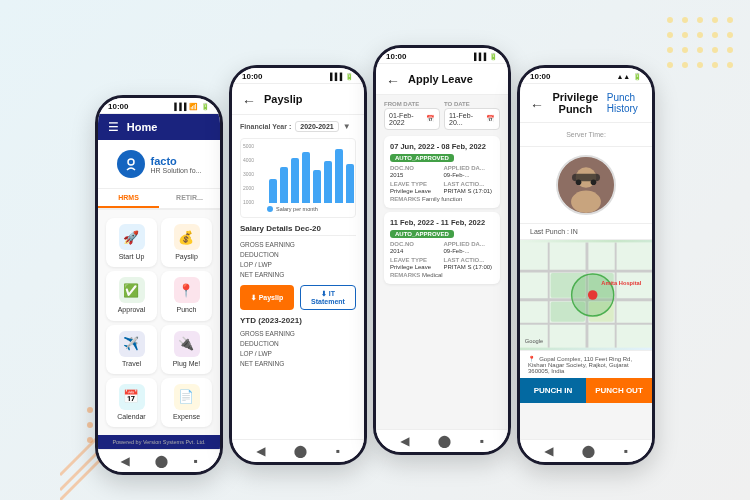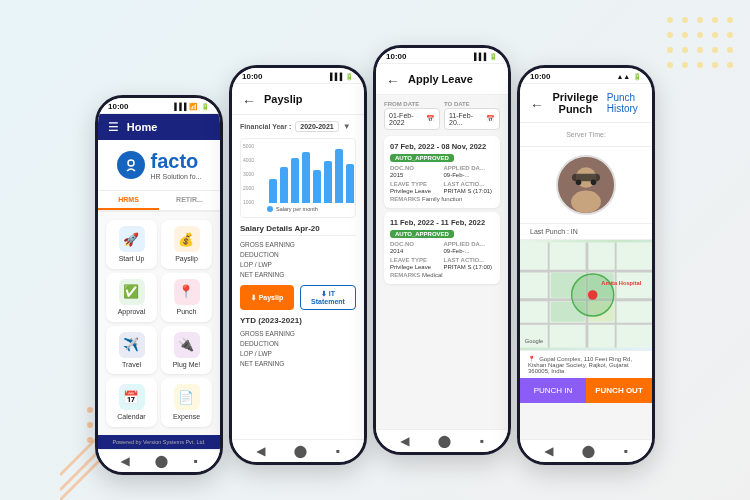--- a/index.html
+++ b/index.html
@@ -100,21 +100,21 @@
     }
     .logo-circle {
       width: 28px; height: 28px;
       border-radius: 50%;
       background: #1565c0;
       display: flex; align-items: center; justify-content: center;
       color: #fff; font-size: 14px; font-weight: bold;
       margin-right: 6px;
       flex-shrink: 0;
     }
-    .logo-text { font-size: 20px; font-weight: 800; color: #1565c0; }
+    .logo-text { font-size: 11px; font-weight: 800; color: #1565c0; }
     .logo-sub { font-size: 7px; color: #555; }
 
     .phone1-tabs {
       display: flex;
       border-bottom: 2px solid #eee;
       background: #fff;
     }
     .phone1-tab {
       flex: 1;
       text-align: center;
@@ -387,24 +387,24 @@
     .location-icon { color: #e53935; margin-right: 2px; }
 
     .punch-buttons {
       display: flex;
       gap: 0;
       margin: 0;
     }
     .btn-punch-in {
       flex: 1;
       padding: 8px;
-      background: #8b5cf6;
+      background: #0369a1;
       color: #fff;
       font-size: 8px;
-      font-weight: 400;
+      font-weight: 700;
       border: none;
       cursor: pointer;
     }
     .btn-punch-out {
       flex: 1;
       padding: 8px;
       background: #ff6f00;
       color: #fff;
       font-size: 8px;
       font-weight: 700;
@@ -581,21 +581,21 @@
           <div class="chart-bar" style="height:70%;"></div>
           <div class="chart-bar" style="height:90%;"></div>
           <div class="chart-bar" style="height:65%;"></div>
 
         </div>
         <div class="chart-legend" style="margin-left:22px;margin-top:3px;">
           <div class="legend-dot"></div>
           <span class="legend-text">Salary per month</span>
         </div>
       </div>
-      <div class="salary-section-title">Salary Details Apr-20</div>
+      <div class="salary-section-title">Salary Details Dec-20</div>
       <div class="salary-row">
         <span>GROSS EARNING</span>
       </div>
       <div class="salary-row">
         <span>DEDUCTION</span>
       </div>
       <div class="salary-row">
         <span>LOP / LWP</span>
       </div>
       <div class="salary-row">
@@ -652,21 +652,21 @@
         <div class="date-input-group">
           <div class="date-label">TO DATE</div>
           <div class="date-input">
             <span>11-Feb-20...</span>
             <span>📅</span>
           </div>
         </div>
       </div>
 
       <div class="leave-card">
-        <div class="leave-date-range">07 Feb, 2022 - 08 Nov, 2022</div>
+        <div class="leave-date-range">07 Jun, 2022 - 08 Feb, 2022</div>
         <div class="approved-badge">AUTO_APPROVED</div>
         <div class="leave-details-grid">
           <div class="leave-detail-item">
             <div class="leave-detail-label">DOC.NO</div>
             <div class="leave-detail-value">2015</div>
           </div>
           <div class="leave-detail-item">
             <div class="leave-detail-label">APPLIED DA...</div>
             <div class="leave-detail-value">09-Feb-...</div>
           </div>

